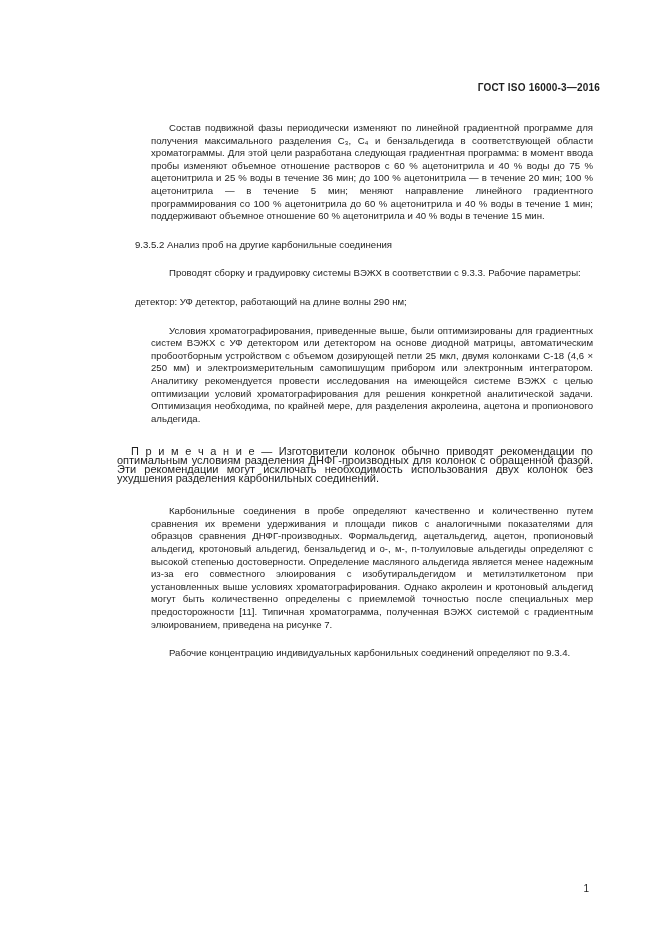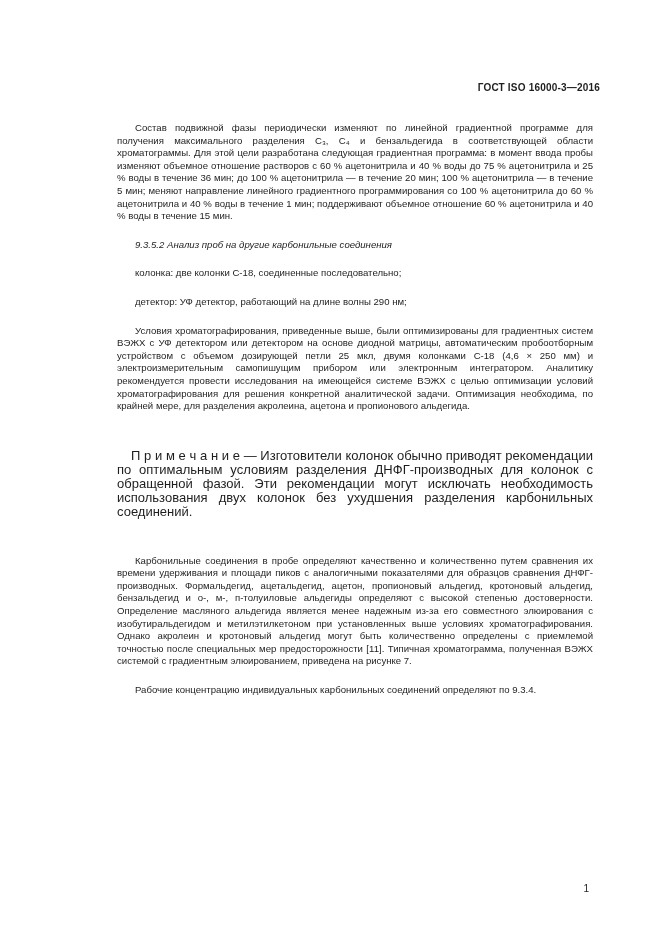--- a/index.html
+++ b/index.html
@@ -25,35 +25,35 @@
     position: absolute;
     top: 90px;
     left: 85px;
     width: 508px;
     font-size: 9.6px;
     line-height: 12.6px;
     text-align: justify;
   }
   .para {
     text-indent: 18px;
+    margin-left: 34px;
   }
   .clause-heading {
     text-indent: 18px;
     text-align: left;
-    font-style: italic;
   }
   .list-line {
     text-indent: 18px;
     text-align: left;
   }
   .note {
-    font-size: 13px;
-    line-height: 14px;
+    font-size: 11px;
+    line-height: 9px;
     text-indent: 14px;
-    margin: 20px 0;
+    margin: 6px 0;
   }
   .spaced-top {
     margin-top: 5px;
   }
   .page-number {
     position: absolute;
     bottom: 50px;
     right: 80px;
     font-size: 10px;
   }
@@ -64,22 +64,22 @@
 <div class="page">
 
   <div class="doc-number">ГОСТ ISO 16000-3—2016</div>
 
   <div class="content">
 
     <p class="para">Состав подвижной фазы периодически изменяют по линейной градиентной программе для получения максимального разделения С₃, С₄ и бензальдегида в соответствующей области хроматограммы. Для этой цели разработана следующая градиентная программа: в момент ввода пробы изменяют объемное отношение растворов с 60 % ацетонитрила и 40 % воды до 75 % ацетонитрила и 25 % воды в течение 36 мин; до 100 % ацетонитрила — в течение 20 мин; 100 % ацетонитрила — в течение 5 мин; меняют направление линейного градиентного программирования со 100 % ацетонитрила до 60 % ацетонитрила и 40 % воды в течение 1 мин; поддерживают объемное отношение 60 % ацетонитрила и 40 % воды в течение 15 мин.</p>
 
     <p class="clause-heading">9.3.5.2 Анализ проб на другие карбонильные соединения</p>
 
+    <p class="para">Проводят сборку и градуировку системы ВЭЖХ в соответствии с 9.3.3. Рабочие параметры:</p>
 
-    <p class="list-line">колонка: две колонки С-18, соединенные последовательно;</p>
 
 
     <p class="list-line">детектор: УФ детектор, работающий на длине волны 290 нм;</p>
 
 
 
     <p class="para">Условия хроматографирования, приведенные выше, были оптимизированы для градиентных систем ВЭЖХ с УФ детектором или детектором на основе диодной матрицы, автоматическим пробоотборным устройством с объемом дозирующей петли 25 мкл, двумя колонками С-18 (4,6 × 250 мм) и электроизмерительным самопишущим прибором или электронным интегратором. Аналитику рекомендуется провести исследования на имеющейся системе ВЭЖХ с целью оптимизации условий хроматографирования для решения конкретной аналитической задачи. Оптимизация необходима, по крайней мере, для разделения акролеина, ацетона и пропионового альдегида.</p>
 
     <p class="note">П р и м е ч а н и е — Изготовители колонок обычно приводят рекомендации по оптимальным условиям разделения ДНФГ-производных для колонок с обращенной фазой. Эти рекомендации могут исключать необходимость использования двух колонок без ухудшения разделения карбонильных соединений.</p>
 

